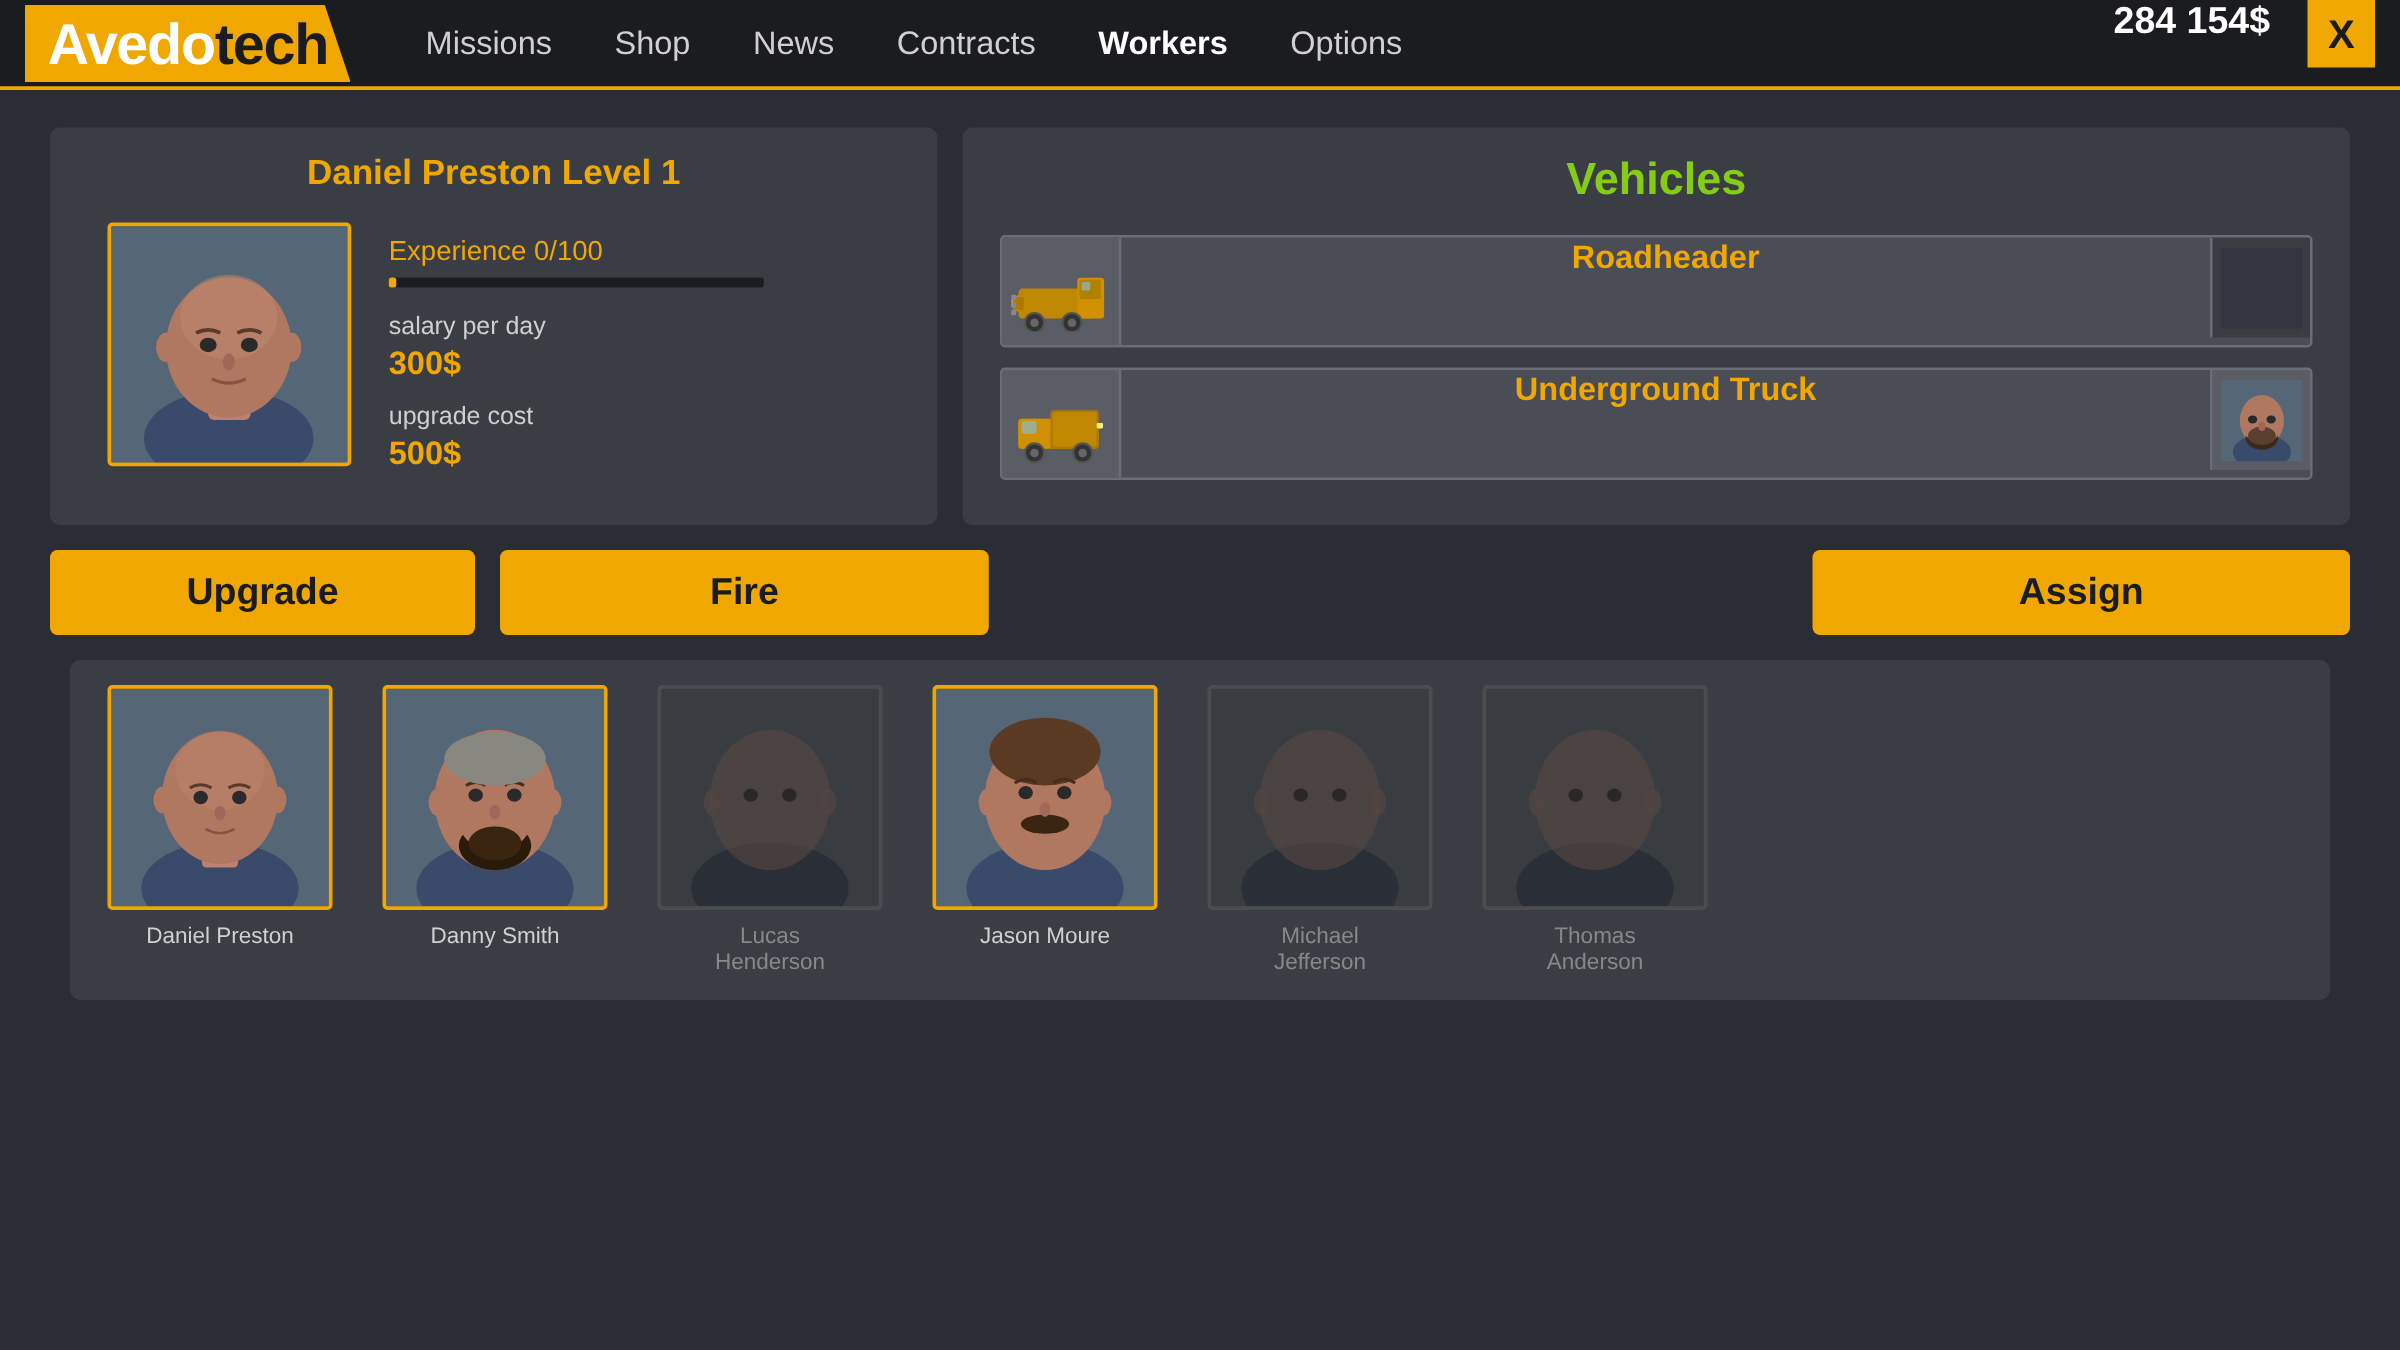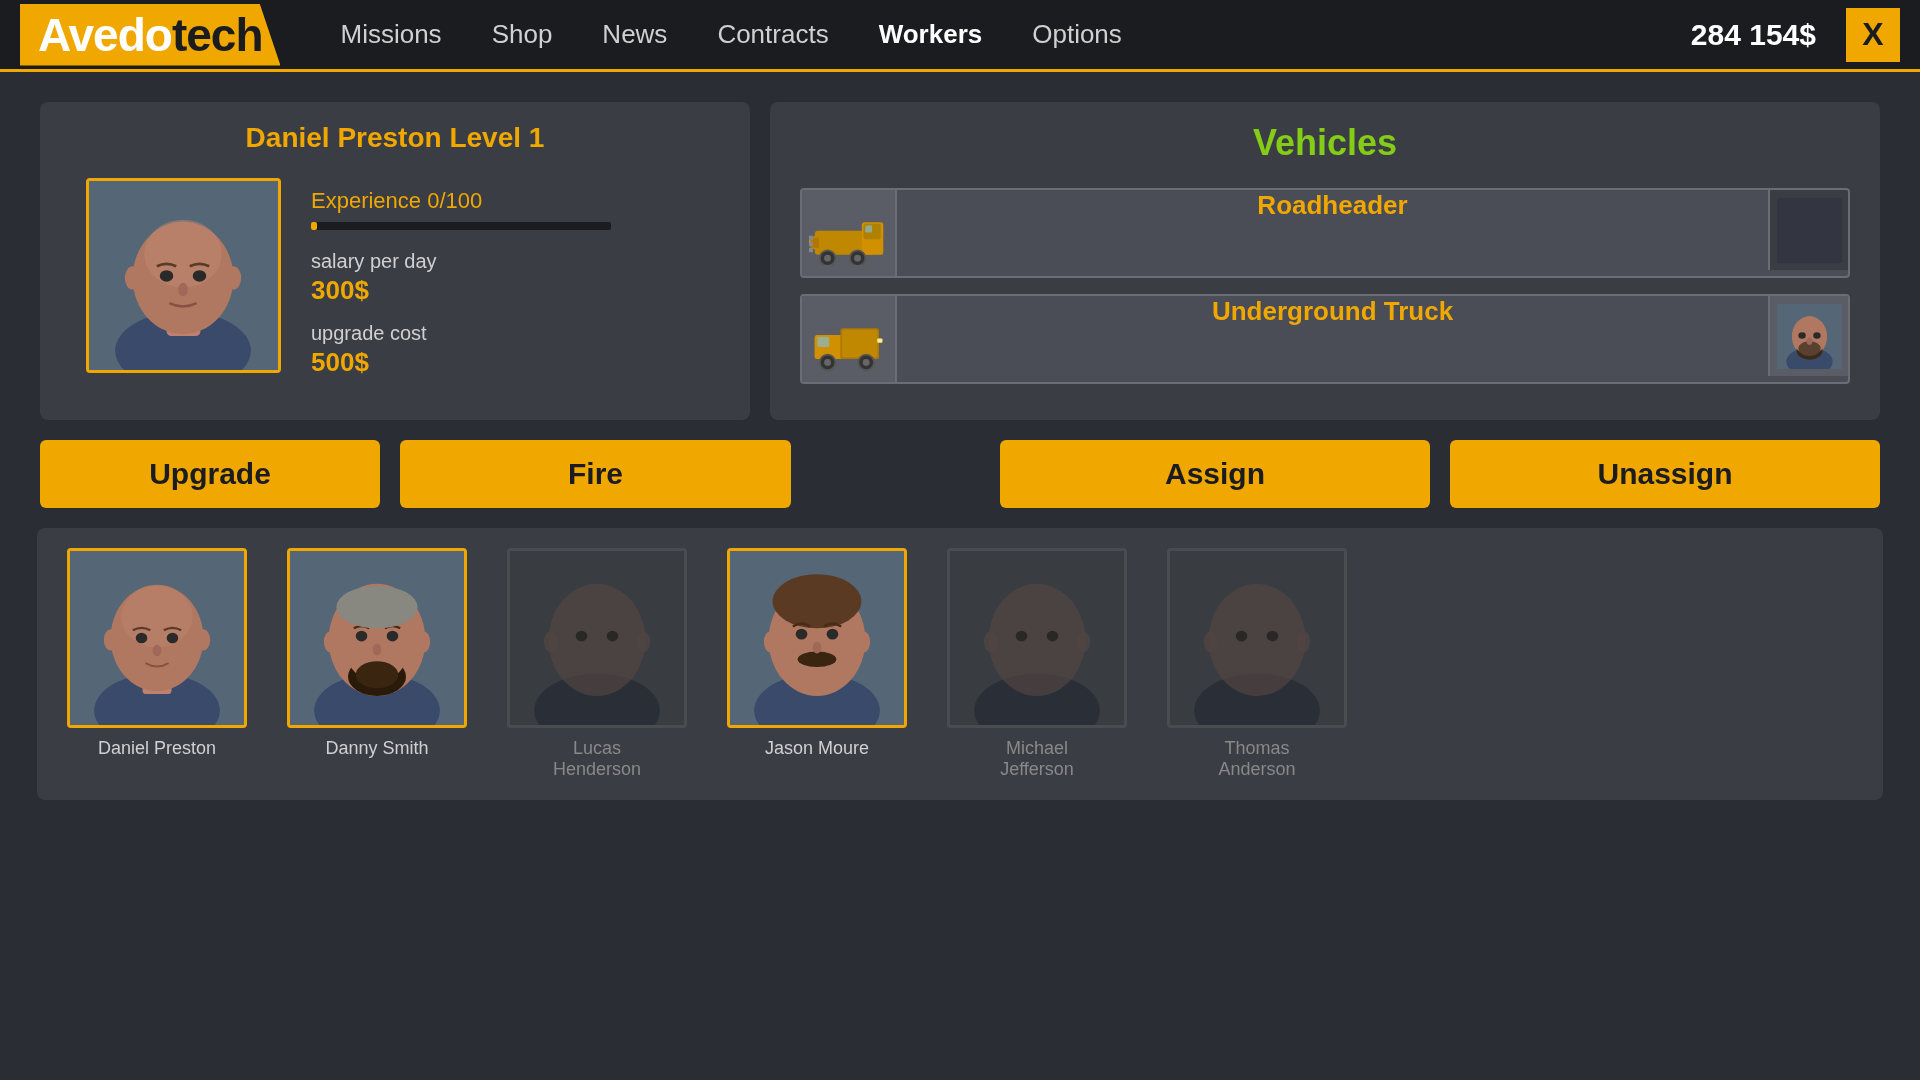--- a/index.html
+++ b/index.html
@@ -8,21 +8,20 @@
       height: 1080px;
       background: #2a2d33;
       font-family: 'Arial', sans-serif;
       overflow: hidden;
       color: #f0f0f0;
     }
 
     
     .topbar {
       display: flex;
-      align-items: center;
       background: #1a1c20;
       height: 72px;
       padding: 0 20px;
       border-bottom: 3px solid #f0a800;
     }
     .logo {
       display: flex;
       align-items: center;
       margin-right: 60px;
     }
@@ -234,21 +233,21 @@
     }
     .btn-upgrade { width: 340px; }
     .btn-fire { width: 391px; }
     .btn-assign { width: 430px; margin-left: auto; }
     .btn-unassign { width: 430px; }
 
     
     .worker-list {
       background: #3a3d44;
       border-radius: 8px;
-      margin: 0 37px;
+      margin: 0 56px;
       padding: 20px 30px;
       display: flex;
       gap: 40px;
     }
     .worker-card {
       display: flex;
       flex-direction: column;
       align-items: center;
       cursor: pointer;
     }
@@ -424,21 +423,20 @@
         </svg>
       </div>
     </div>
   </div>
 </div>
 
 <div class="action-buttons">
   <button class="btn-upgrade">Upgrade</button>
   <button class="btn-fire">Fire</button>
   <button class="btn-assign">Assign</button>
-  <button class="btn-unassign">Unassign</button>
 </div>
 
 <div class="worker-list">
 
   <div class="worker-card">
     <div class="worker-card-portrait">
       <svg viewBox="0 0 180 180">
         <rect width="180" height="180" fill="#556677"></rect>
         <ellipse cx="90" cy="165" rx="65" ry="38" fill="#3a4a6a"></ellipse>
         <rect x="75" y="120" width="30" height="28" fill="#c08070" rx="4"></rect>

